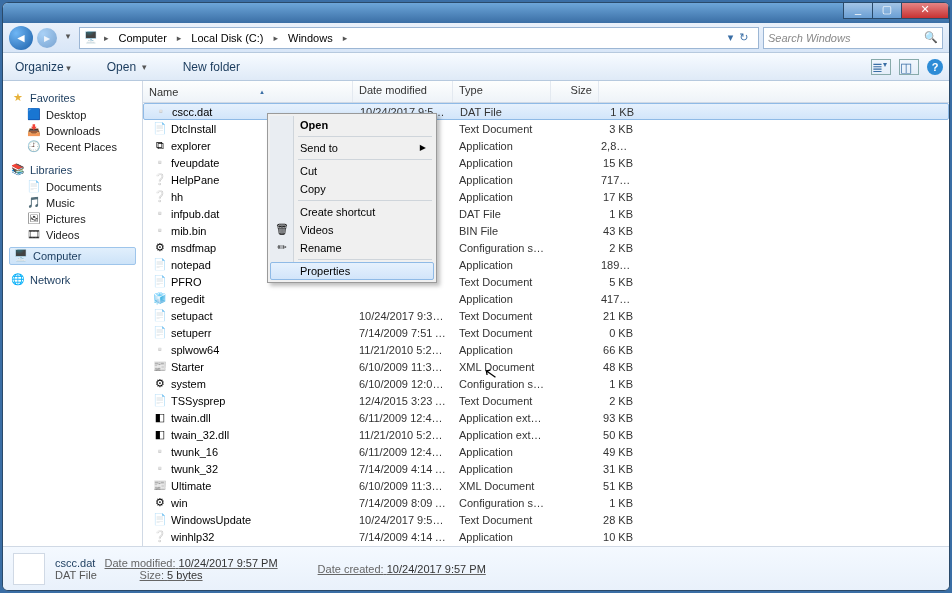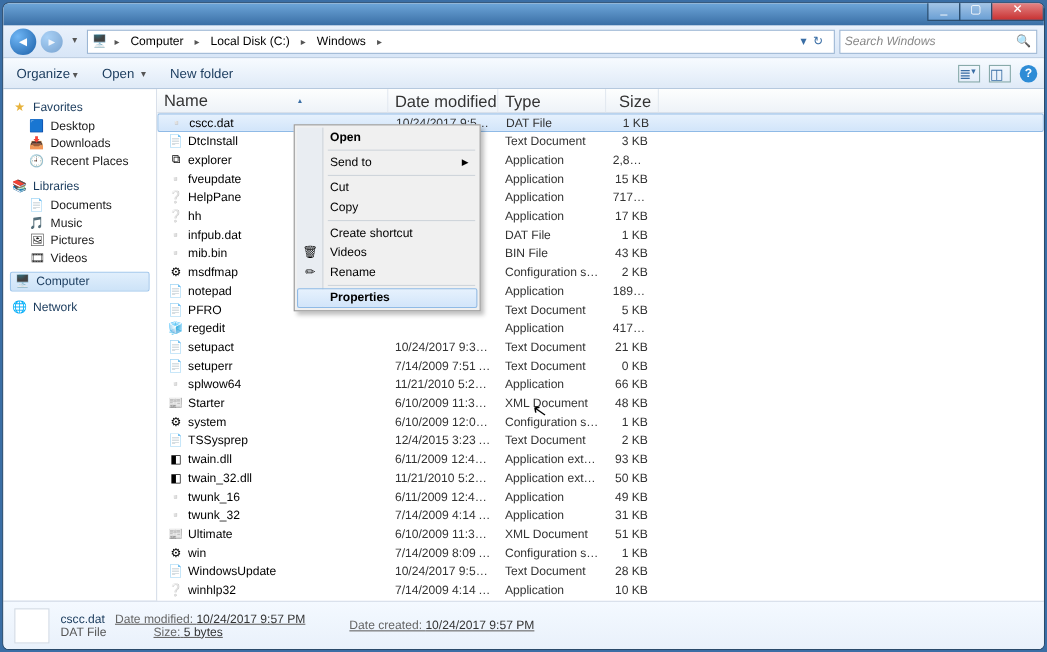--- a/index.html
+++ b/index.html
@@ -22,66 +22,66 @@
   .nav-fwd { width:20px; height:20px; opacity:0.5; }
   .bc-drop { width:14px; height:14px; color:#555; font-size:9px; text-align:center; }
   .address { flex: 1; height: 22px; background: #fff; border: 1px solid #9cb6d4; display:flex; align-items:center; padding: 0 4px; gap:4px; font-size:11px; }
   .bc-item { padding: 1px 4px; color: #000; }
   .bc-arrow { color:#555; font-size:9px; padding:0 2px; }
   .addr-btns { width: 32px; display:flex; align-items:center; justify-content:center; gap:6px; color:#3a6ea5; font-size:11px; }
   .search { width: 180px; height:22px; background:#fff; border:1px solid #9cb6d4; display:flex; align-items:center; padding:0 4px; gap:4px; color:#888; font-size:11px; font-style:italic; }
   .search-icon { font-style: normal; color:#3a6ea5; }
 
   
-  .toolbar { height: 28px; background: linear-gradient(to bottom,#f7fbff,#dfeaf7); border-bottom: 1px solid #b6c9de; display:flex; align-items:center; padding: 0 6px; gap: 10px; font-size:12px; position:relative; }
+  .toolbar { height: 28px; background: linear-gradient(to bottom,#f7fbff,#dfeaf7); border-bottom: 1px solid #b6c9de; display:flex; align-items:center; padding: 0 6px; gap: 24px; font-size:12px; position:relative; }
   .toolbar .tbtn { color:#1a3b5d; padding: 3px 6px; border-radius:3px; }
   .toolbar .tbtn.organize::after { content:" ▾"; font-size:9px; color:#555; }
   .toolbar .open-btn { display:flex; align-items:center; gap:3px; }
   .toolbar .open-btn::after { content:"▾"; font-size:9px; color:#555; margin-left:3px; }
   .tb-right { margin-left:auto; display:flex; gap:8px; align-items:center; color:#3a6ea5; font-size:13px; }
   .tb-view { width:20px; height:16px; border:1px solid #8aa; display:flex; }
   .tb-help { width:16px; height:16px; border-radius:50%; background:#2d8cd6; color:#fff; text-align:center; line-height:16px; font-size:11px; font-weight:bold; }
 
   
   .body { flex:1; display:flex; min-height:0; }
   .sidebar { width:140px; background:#fff; border-right:1px solid #d0d9e5; padding: 8px 4px; font-size:11px; color:#1a3b5d; overflow:hidden; }
   .sb-head { display:flex; align-items:center; gap:5px; padding:2px 4px; margin-top:6px; font-weight: normal; color:#1a3b5d; }
   .sb-head:first-child { margin-top:0; }
   .sb-item { display:flex; align-items:center; gap:5px; padding:1px 4px 1px 20px; color:#1a1a1a; }
   .sb-sel { background: linear-gradient(to bottom,#e1effc,#cde3f8); border:1px solid #9ec5eb; border-radius:2px; padding:1px 4px; margin: 4px 2px; }
   .ico { width:14px; height:14px; display:inline-block; text-align:center; font-size:11px; }
 
   
   .filepane { flex:1; display:flex; flex-direction:column; background:#fff; min-width:0; position:relative; }
-  .cols { height:22px; background: linear-gradient(to bottom,#fdfefe,#eef3f8); border-bottom:1px solid #d0d9e5; display:flex; font-size:15px; color:#333; }
+  .cols { height:22px; background: linear-gradient(to bottom,#fdfefe,#eef3f8); border-bottom:1px solid #d0d9e5; display:flex; font-size:11px; color:#333; }
   .col { border-right:1px solid #e3e9f0; padding:3px 6px; overflow:hidden; white-space:nowrap; }
   .c-name { width:210px; display:flex; align-items:center; gap:2px; }
   .c-name::after { content: " ▴"; color:#3a6ea5; font-size:7px; margin-left:80px;}
   .c-date { width:100px; }
   .c-type { width:98px; }
   .c-size { width:48px; text-align:right; }
 
   .rows { flex:1; overflow:hidden; font-size:11px; }
   .row { display:flex; height:17px; align-items:center; padding-left: 4px; }
   .row.sel { background: linear-gradient(to bottom,#e6f1fd,#d2e5fa); border:1px solid #8fbae6; border-radius:2px; height:17px; }
   .cell { overflow:hidden; white-space:nowrap; text-overflow:ellipsis; padding:0 6px; }
   .r-name { width:206px; display:flex; align-items:center; gap:4px; }
   .r-ico { width:14px; height:14px; font-size:11px; text-align:center; }
   .r-date { width:100px; color:#333; }
   .r-type { width:98px; color:#333; }
-  .r-size { width:48px; text-align:right; color:#333; padding-right:10px; }
+  .r-size { width:48px; text-align:right; color:#333; padding-right:10px;margin-left:44px; }
 
   
   .ctx { position:absolute; left:124px; top:32px; width:170px; background:#f0f0f0; border:1px solid #9a9a9a; box-shadow: 3px 3px 4px rgba(0,0,0,0.25); font-size:11px; padding: 2px; z-index: 50; }
   .ctx-gutter { position:absolute; left:2px; top:2px; bottom:2px; width:24px; background:#e9edf2; border-right:1px solid #cfd5db; }
   .ctx-item { position:relative; padding: 3px 8px 3px 30px; z-index:51; }
   .ctx-item.bold { font-weight:bold; }
   .ctx-item.sub::after { content:"▶"; font-size:8px; position:absolute; right:8px; top:4px; }
   .ctx-sep { height:1px; background:#cfd5db; margin:2px 2px 2px 28px; position:relative; z-index:51; }
-  .ctx-item.hover { background: linear-gradient(to bottom,#e6f1fd,#d2e5fa); border:1px solid #8fbae6; border-radius:2px; padding:2px 20px 2px 29px;font-weight:bold; }
+  .ctx-item.hover { background: linear-gradient(to bottom,#e6f1fd,#d2e5fa); border:1px solid #8fbae6; border-radius:2px; padding:2px 20px 2px 29px; }
   .ctx-ico { position:absolute; left:4px; top:2px; width:16px; height:16px; text-align:center; font-size:11px; }
 
   
   .cursor { position:absolute; left:341px; top:283px; font-size:16px; color:#000; z-index:100; transform: rotate(-10deg); }
 
   
   .details { height:44px; border-top:1px solid #d0d9e5; background:linear-gradient(to bottom,#f4f9ff,#e9f1fb); display:flex; align-items:center; padding:4px 10px; gap:10px; font-size:11px; color:#555; }
   .det-ico { width:32px; height:32px; background:#fff; border:1px solid #d0d9e5; }
   .det-info .fname { color:#1a3b5d; }
   .det-pair { color:#666;text-decoration:underline; }

